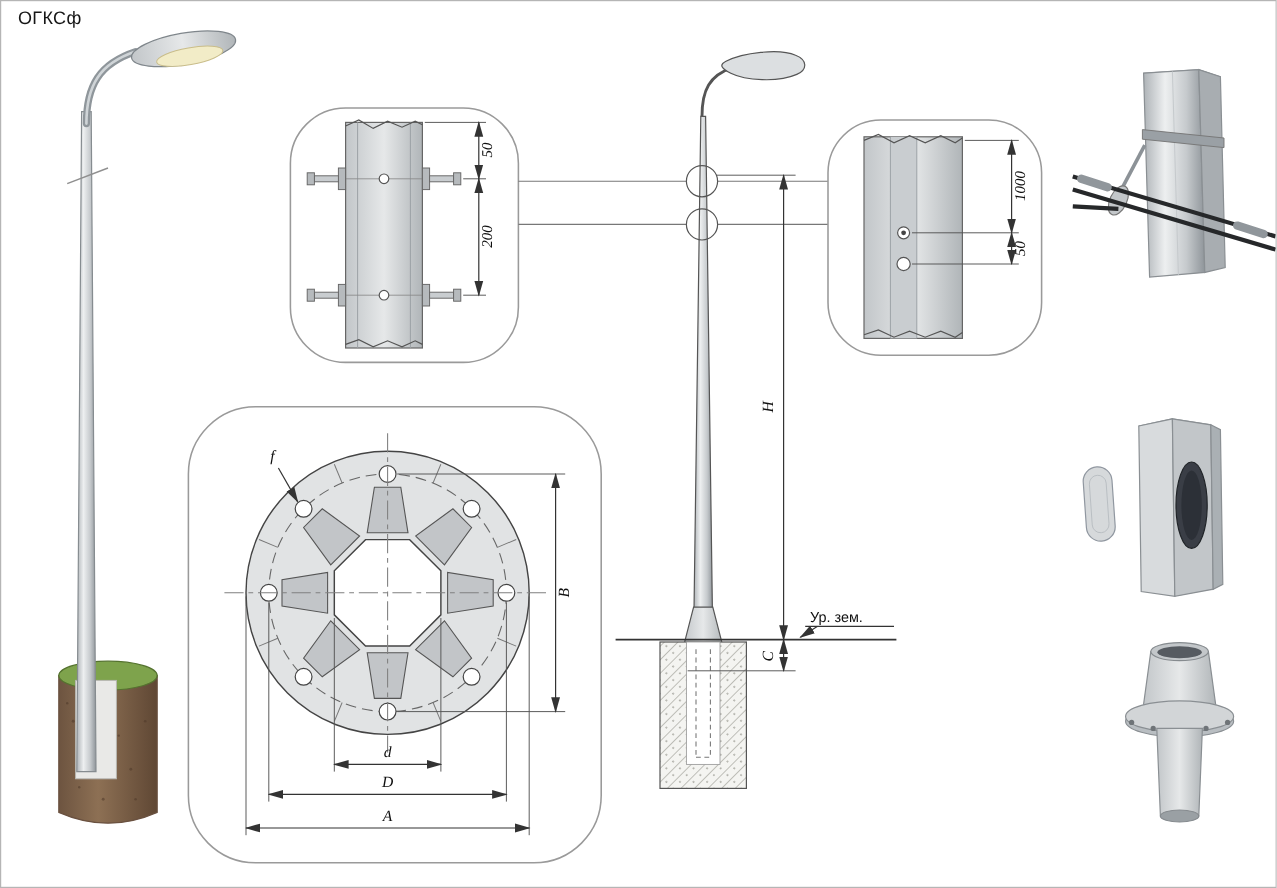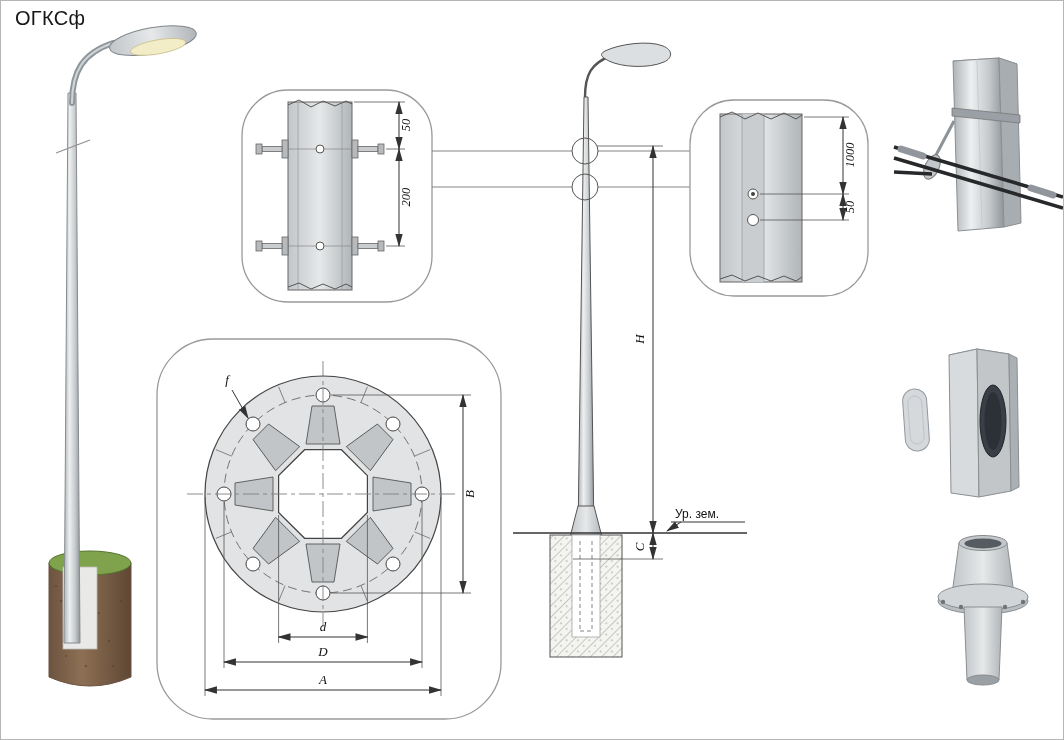--- a/index.html
+++ b/index.html
@@ -1,19 +1,19 @@
 <!DOCTYPE html>
 <html><head>
 <meta charset="utf-8">
 <style>
   html,body{margin:0;padding:0;background:#fff;}
   .frame{position:relative;width:1064px;height:740px;box-sizing:border-box;
          border:1px solid #b5b5b5;background:#ffffff;overflow:hidden;
          font-family:"Liberation Sans",sans-serif;}
-  .title{position:absolute;left:14px;top:6px;font-size:20px;color:#161616;
+  .title{position:absolute;left:14px;top:6px;font-size:15px;color:#161616;
          letter-spacing:.3px;}
   svg{position:absolute;left:0;top:0;}
   .ext{stroke:#555;stroke-width:.8;fill:none;}
   .dim{stroke:#333;stroke-width:1;fill:none;}
   .thin{stroke:#555;stroke-width:1;fill:none;}
   .cl{stroke:#808080;stroke-width:.9;fill:none;stroke-dasharray:16 4 4 4;}
   .dimtext{font:italic 13px "Liberation Serif",serif;fill:#101010;}
   .dimnum{font:italic 12.5px "Liberation Serif",serif;fill:#101010;}
   .note{font:12px "Liberation Sans",sans-serif;fill:#101010;}
   .callout{fill:#ffffff;stroke:#9a9a9a;stroke-width:1.3;}

